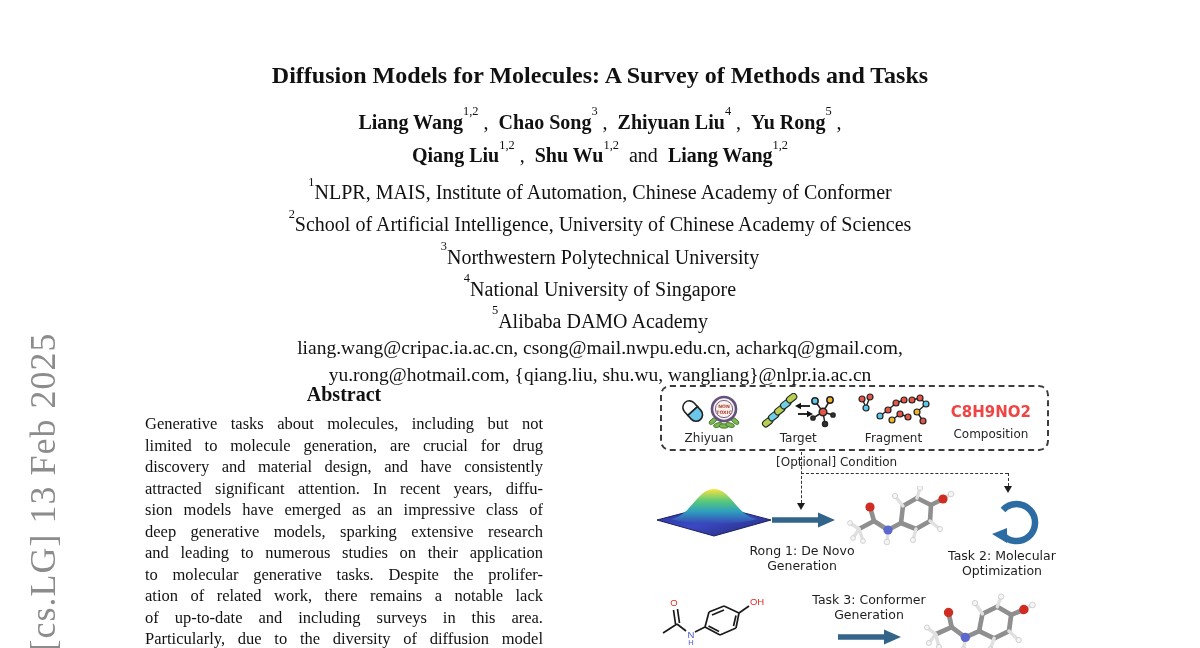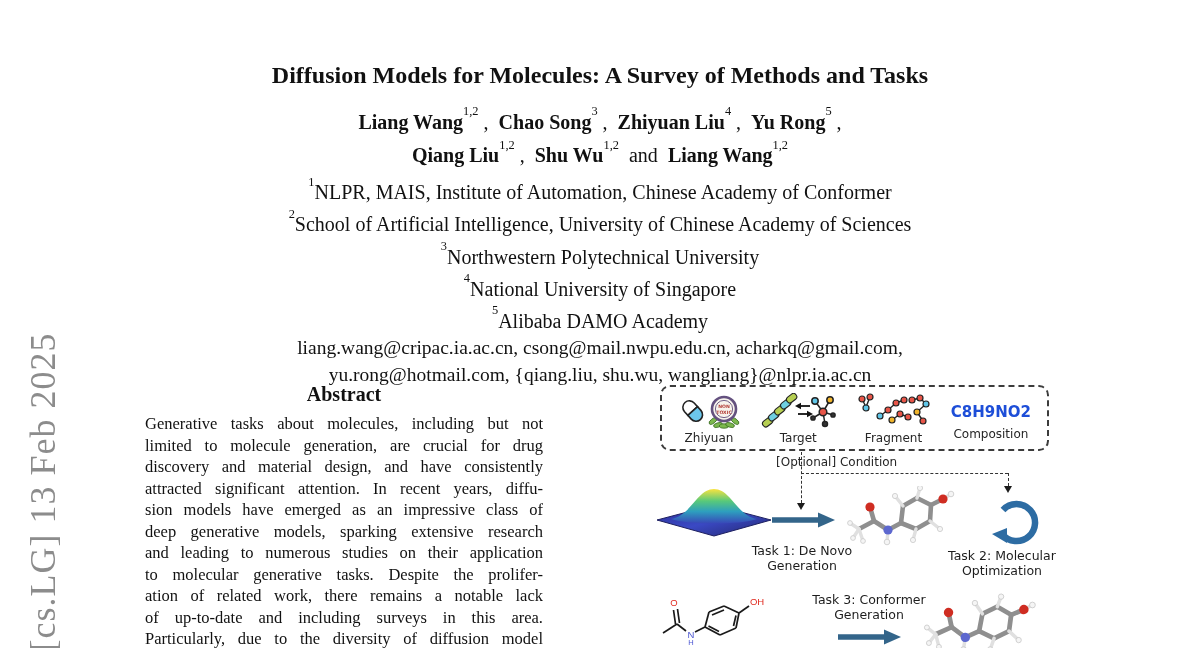--- a/index.html
+++ b/index.html
@@ -29,21 +29,21 @@
   .abs-line { text-align:justify; text-align-last:justify; white-space:nowrap; }
 
   
   .fig-label { font-family:"DejaVu Sans", sans-serif; font-size:12px; color:#262626; }
   .cond-box { position:absolute; left:660px; top:385px; width:389px; height:66px;
               border:2.5px dashed #3c3c3c; border-radius:10px; box-sizing:border-box;
               display:flex; align-items:center; justify-content:space-between;
               padding:2px 16px 0 14px; }
   .cond-item { display:flex; flex-direction:column; align-items:center; gap:0px; }
   .formula { font-family:"DejaVu Sans", sans-serif; font-size:15px; font-weight:bold;
-             color:#1d4ed8; height:30px; display:flex; align-items:center; }
+             color:#ef4444; height:30px; display:flex; align-items:center; }
   .opt-label { position:absolute; left:776px; top:455px; width:165px; text-align:left;
                font-family:"DejaVu Sans", sans-serif; font-size:12px; color:#262626; }
   .dashv { position:absolute; width:0; border-left:1.7px dashed #333; }
   .dashh { position:absolute; height:0; border-top:1.7px dashed #333; }
   .arr-down { position:absolute; width:0; height:0;
               border-left:4.5px solid transparent; border-right:4.5px solid transparent;
               border-top:7px solid #1c1c1c; }
   .task-label { position:absolute; text-align:center; font-family:"DejaVu Sans", sans-serif;
                 font-size:12.5px; line-height:15px; color:#1d1d1d; }
   .figpiece { position:absolute; }
@@ -219,21 +219,21 @@
       </defs>
       <polygon points="3,36 60,21 117,36 60,52" fill="url(#gbase)" stroke="#1e2060" stroke-width="1"></polygon>
       <path d="M17,35 C37,32 43,5 60,5 C77,5 83,32 103,35 C86,41 34,41 17,35 Z" fill="url(#gbell)"></path>
     </svg>
 
     <svg class="figpiece" style="left:770px; top:511px;" width="66" height="18" viewBox="0 0 66 18">
       <line x1="2" y1="9" x2="49" y2="9" stroke="#33658a" stroke-width="5.6"></line>
       <polygon points="48,1.5 65,9 48,16.5" fill="#33658a"></polygon>
     </svg>
     <div class="task-label" style="left:742px; top:543px; width:120px;">
-      <div>Task 1: De Novo</div>
+      <div>Rong 1: De Novo</div>
         <div>Generation</div>
     </div>
 
     <svg class="figpiece" style="left:845px; top:486px;" width="112" height="66" viewBox="0 0 112 66">
       <g stroke="#8f8f8f" stroke-width="4.6" stroke-linecap="round">
         <line x1="56" y1="37" x2="58" y2="20"></line>
           <line x1="58" y1="20" x2="72" y2="12"></line>
         <line x1="72" y1="12" x2="86" y2="19"></line>
           <line x1="86" y1="19" x2="85" y2="35"></line>
         <line x1="85" y1="35" x2="71" y2="43"></line>

